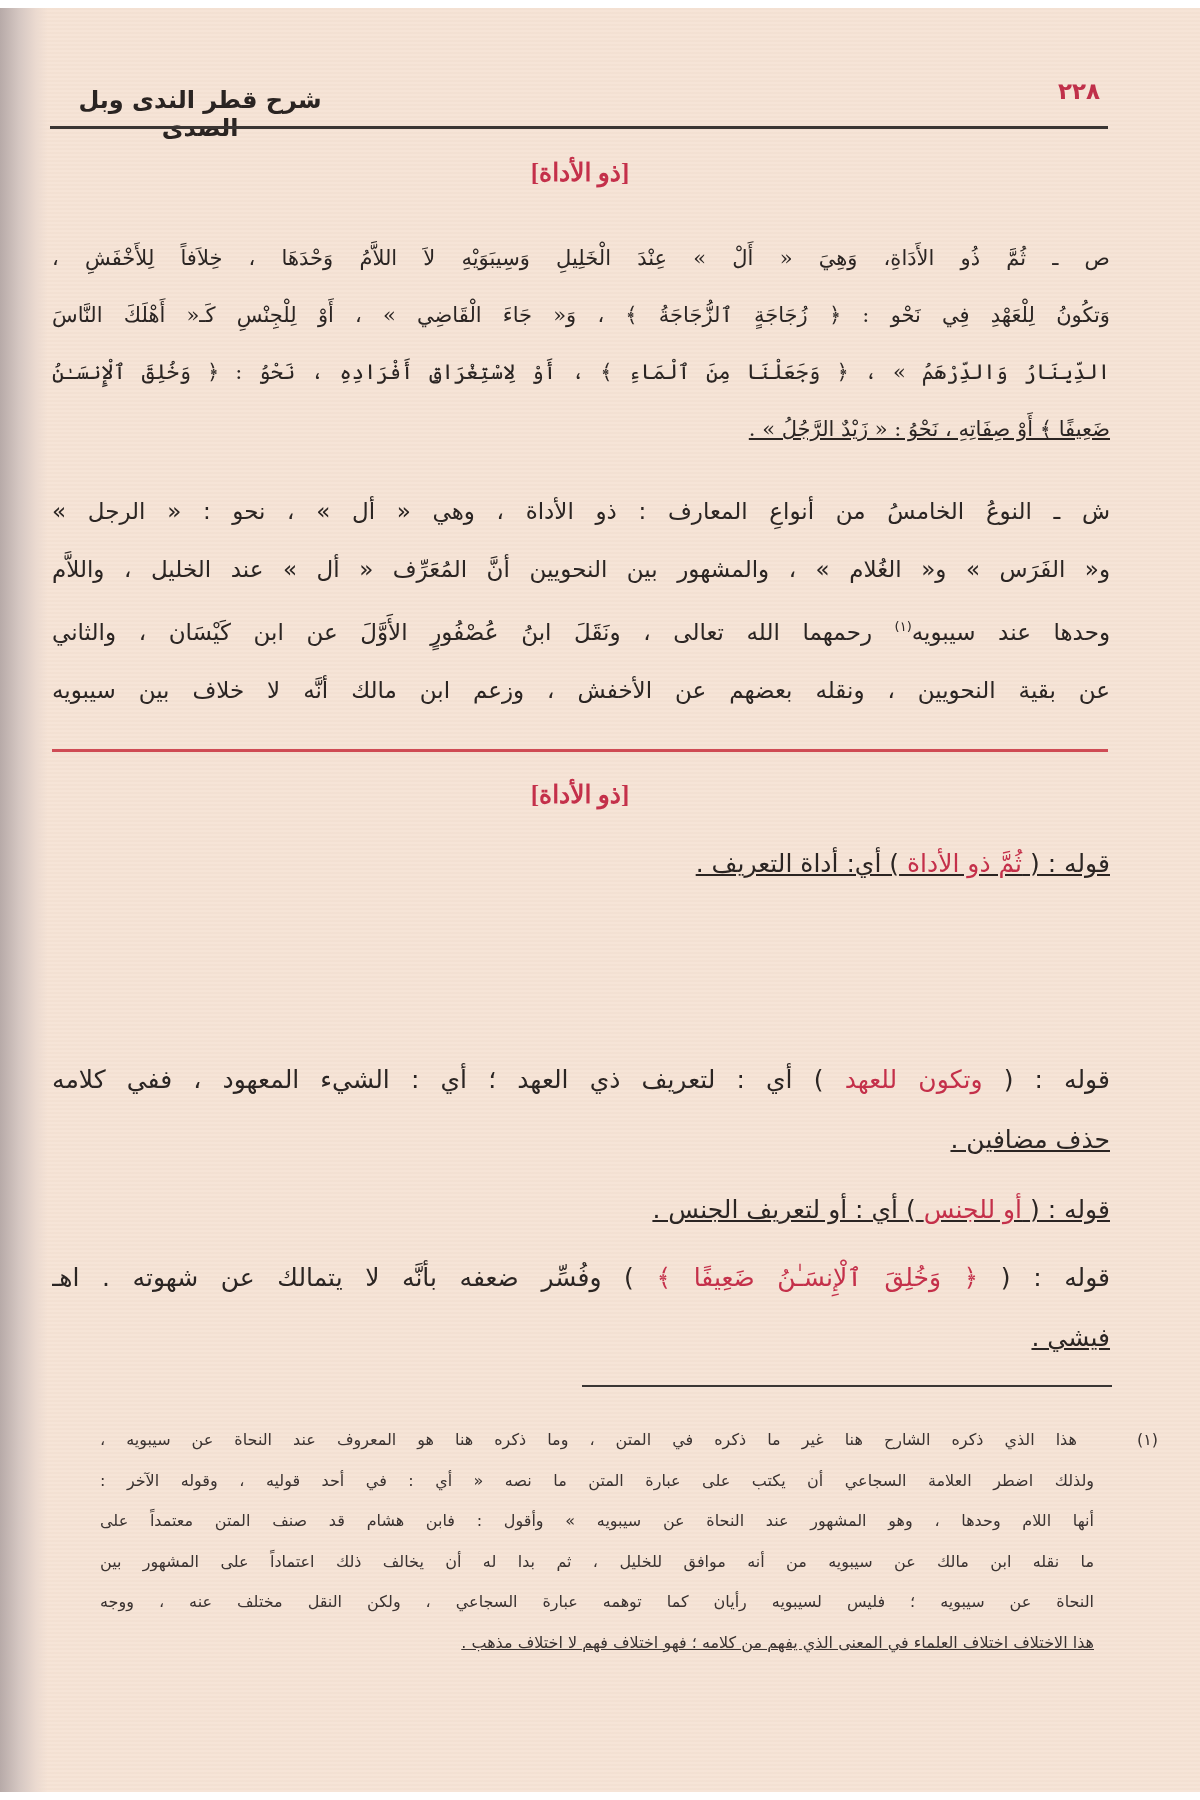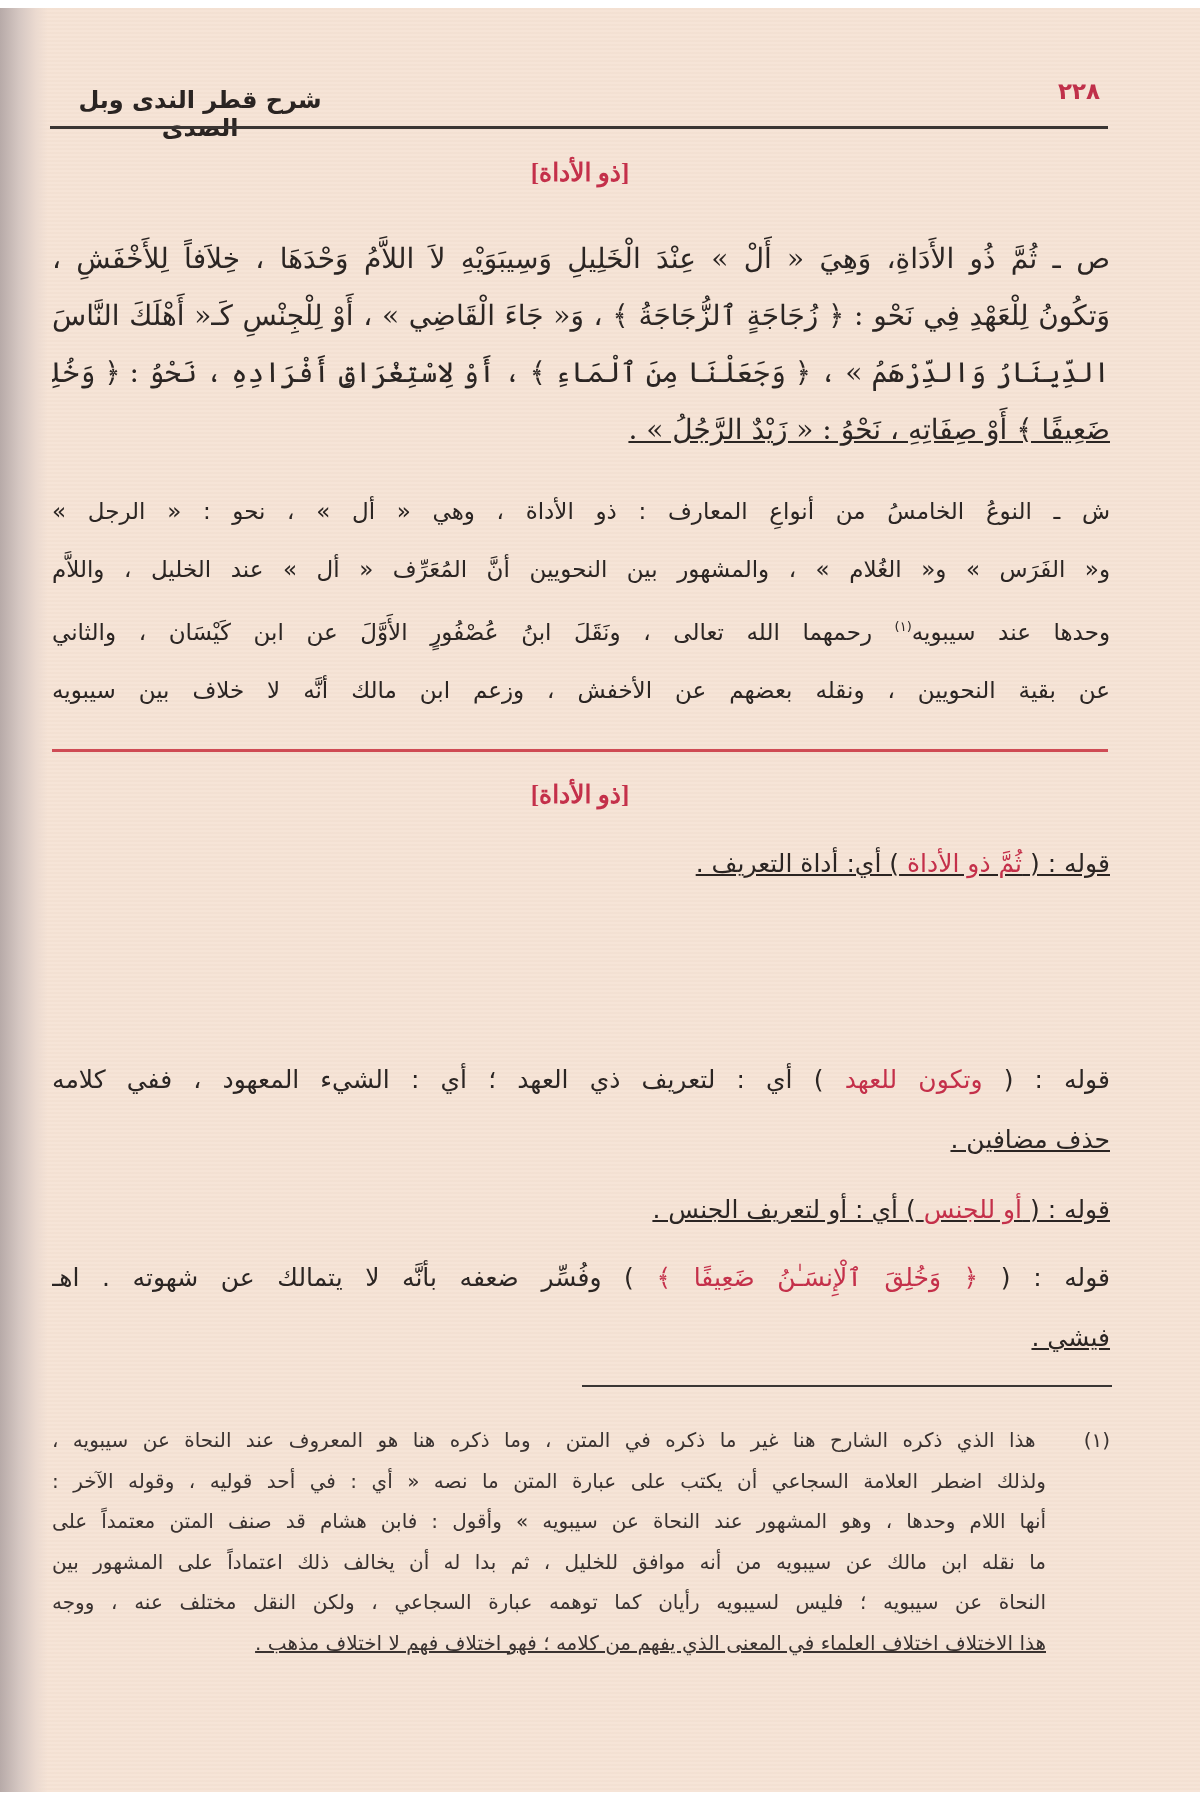--- a/index.html
+++ b/index.html
@@ -37,24 +37,24 @@
   }
   .block {
     position: absolute; left: 52px; width: 1058px;
     color: #2b2523; text-align: justify; text-align-last: right;
   }
   .line {
     display: block; white-space: nowrap; overflow: hidden;
     text-align: justify; text-align-last: justify;
   }
   .line.last { text-align-last: right; text-decoration: underline; }
-  .matn { top: 222px; font-family: "DejaVu Serif", serif; font-size: 28px; line-height: 57px; }
+  .matn { top: 222px; font-family: "DejaVu Serif", serif; font-size: 21px; line-height: 57px; }
   .sharh { top: 474px; font-family: "DejaVu Sans", sans-serif; font-size: 23px; line-height: 58px; }
   .hashiya { font-family: "DejaVu Sans", sans-serif; font-size: 25px; line-height: 60px; }
-  .footnote { top: 1412px; font-family: "DejaVu Sans", sans-serif; font-size: 20px; line-height: 40.5px; color: #3a3230; }
+  .footnote { top: 1412px; font-family: "DejaVu Sans", sans-serif; font-size: 16px; line-height: 40.5px; color: #3a3230; margin-left: 48px; }
   .red { color: #c4304a; }
   .sup { font-size: 13px; vertical-align: super; }
   .fn-num { display: inline-block; width: 60px; text-align: right; }
 </style>
 </head>
 <body>
 
 <div class="page">
   <div class="binding"></div>
 

